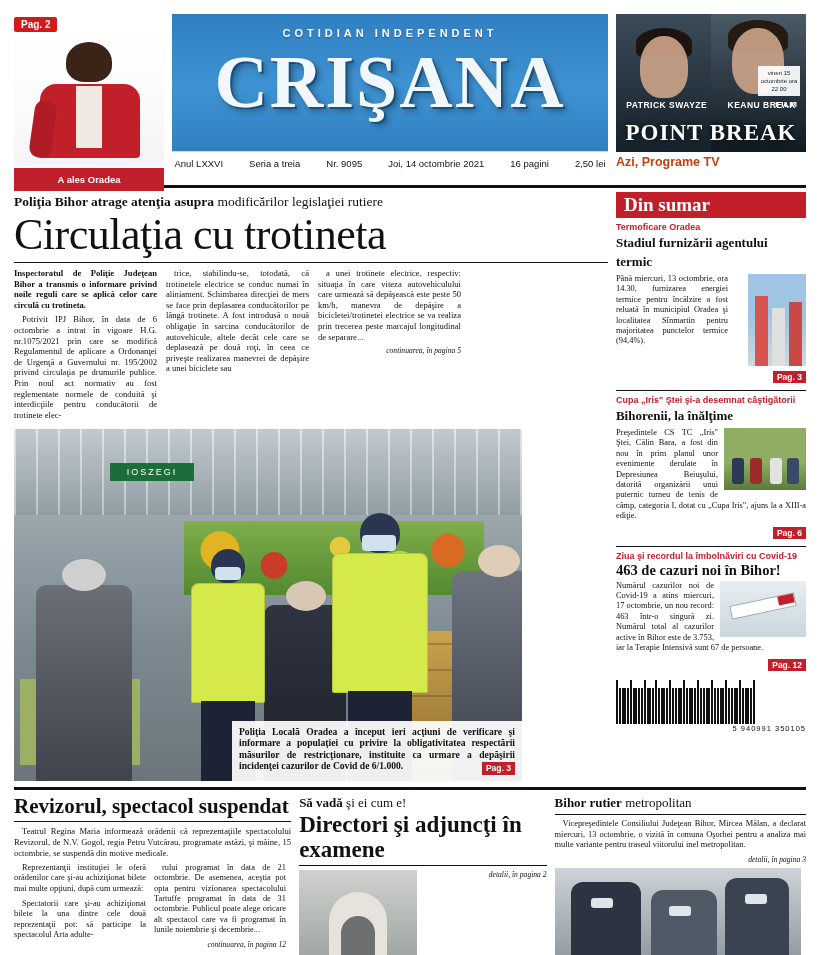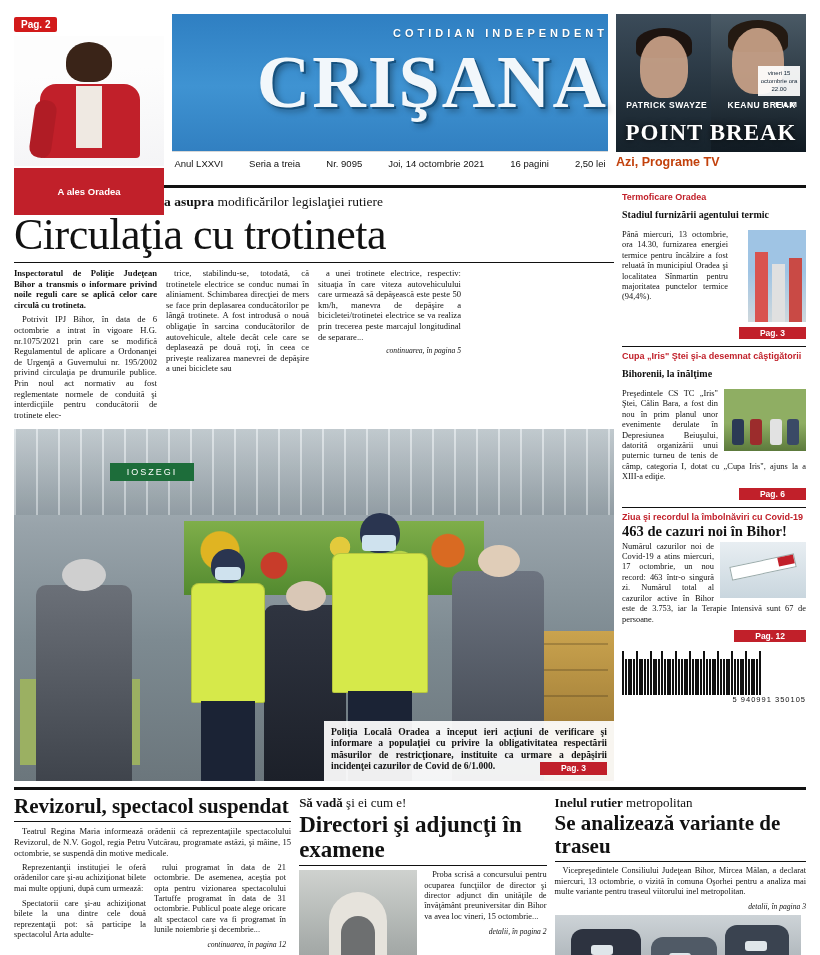--- a/index.html
+++ b/index.html
@@ -25,25 +25,25 @@
       radial-gradient(circle at 48% 22%, #e8c3a6 0 13%, transparent 13.5%),
       linear-gradient(175deg,#fdfdfd 0 30%,#f4f4f6 100%);
     position:relative;overflow:hidden;
   }
   .mh-left-photo .hair{position:absolute;left:52px;top:6px;width:46px;height:40px;background:#3a2418;border-radius:50% 50% 40% 40%;}
   .mh-left-photo .coat{position:absolute;left:26px;top:48px;width:100px;height:74px;background:#c1202a;border-radius:16px 16px 4px 4px;}
   .mh-left-photo .shirt{position:absolute;left:62px;top:50px;width:26px;height:62px;background:#efe9e2;}
   .mh-left-photo .arm{position:absolute;left:18px;top:64px;width:22px;height:58px;background:#b01c25;border-radius:10px;transform:rotate(8deg);}
   .caption-red{
     margin-top:2px;background:#c1202a;color:#fff;text-align:center;
-    font-family:"Liberation Sans",sans-serif;font-size:9.5px;font-weight:bold;padding:18px 0;width:150px;
+    font-family:"Liberation Sans",sans-serif;font-size:9.5px;font-weight:bold;padding:6px 0;width:150px;
   }
   .mh-center{
     flex:1;background:linear-gradient(180deg,#2f7fc2 0%,#3f93d2 45%,#2d79bb 100%);
-    height:160px;position:relative;color:#fff;text-align:right;
+    height:160px;position:relative;color:#fff;text-align:center;
   }
   .mh-kicker{
     font-family:"Liberation Sans",sans-serif;letter-spacing:4px;font-size:11px;font-weight:bold;
     padding-top:13px;text-shadow:0 1px 1px rgba(0,0,0,.35);
   }
   .mh-title{
     font-family:"Liberation Serif",serif;font-weight:bold;font-size:74px;line-height:74px;
     letter-spacing:2px;margin-top:6px;
     color:#f2f7fb;text-shadow:2px 2px 0 #17527f, 4px 4px 6px rgba(0,0,0,.35);
   }
@@ -101,28 +101,28 @@
   .lead .col p{margin:0 0 4px 0;text-indent:8px;}
   .lead .col p.first{text-indent:0;font-weight:bold;}
   .cont-note{text-align:right;font-style:italic;font-size:7.6px;margin-top:2px;}
 
   
   .sumar-bar{
     background:#c1202a;color:#fff;font-family:"Liberation Serif",serif;font-weight:bold;
     font-size:19px;padding:2px 8px;margin-bottom:4px;
   }
   .rail-kicker{color:#c1202a;font-family:"Liberation Sans",sans-serif;font-size:9px;font-weight:bold;margin-bottom:1px;}
-  .rail-title{font-family:"Liberation Serif",serif;font-weight:bold;font-size:10px;line-height:24px;margin:0 0 3px 0;}
+  .rail-title{font-family:"Liberation Serif",serif;font-weight:bold;font-size:13px;line-height:19px;margin:0 0 3px 0;}
   .rail-title.small{font-size:14.5px;line-height:16px;}
   .rail-body{font-size:8.4px;line-height:10.4px;text-align:justify;}
   .rail-item{margin-bottom:6px;position:relative;}
   .rail-rule{height:1px;background:#111;margin:4px 0;}
   .pag-badge{
     display:inline-block;background:#c1202a;color:#fff;font-family:"Liberation Sans",sans-serif;
-    font-size:8.5px;font-weight:bold;padding:1px 21px;margin-left:44px;
+    font-size:8.5px;font-weight:bold;padding:1px 4px;margin-left:44px;
   }
   .rail-flex{display:flex;gap:20px;}
   .thumb{flex:none;}
   .thumb-termo{width:58px;height:92px;background:linear-gradient(180deg,#9fc4e4 0 45%,#cfd8dc 100%);position:relative;overflow:hidden;}
   .thumb-termo .stack{position:absolute;bottom:0;width:13px;background:#d9534f;}
   .thumb-termo .s1{left:7px;height:70px;}
   .thumb-termo .s2{left:24px;height:58px;background:#e0e0e0;}
   .thumb-termo .s3{left:41px;height:64px;background:#c94a45;}
   .thumb-sport{width:82px;height:62px;background:linear-gradient(180deg,#8fae63 0 55%,#5c7a3c 100%);position:relative;overflow:hidden;}
   .thumb-sport .p{position:absolute;bottom:6px;width:12px;height:26px;background:#2b3a55;border-radius:3px;}
@@ -136,21 +136,21 @@
 
   
   .barcode{height:46px;display:flex;align-items:flex-end;gap:1px;margin-top:6px;}
   .barcode i{display:block;width:2px;background:#111;height:36px;}
   .barcode i.t{height:44px;}
   .barcode i.w{width:4px;}
   .barcode-num{font-family:"Liberation Sans",sans-serif;font-size:7.5px;text-align:right;letter-spacing:1px;}
 
   
   .photo-main{
-    width:600px;height:352px;margin-top:5px;position:relative;overflow:hidden;
+    width:508px;height:352px;margin-top:5px;position:relative;overflow:hidden;
     background:linear-gradient(180deg,#b9c2c7 0%,#98a3aa 28%,#7d8a91 60%,#6b767c 100%);
     text-decoration:underline;
   }
   .ph-roof{position:absolute;left:0;right:0;top:0;height:86px;background:linear-gradient(180deg,#cdd6db,#9aa6ad);}
   .ph-roof:before{content:"";position:absolute;left:0;right:0;top:0;height:86px;
     background:repeating-linear-gradient(90deg, rgba(255,255,255,.35) 0 2px, rgba(0,0,0,.06) 2px 22px);}
   .ph-sign{position:absolute;left:96px;top:34px;width:84px;height:18px;background:#1d6d3a;color:#fff;
     font-family:"Liberation Sans",sans-serif;font-size:9px;text-align:center;line-height:18px;letter-spacing:2px;}
   .ph-stall{position:absolute;left:170px;top:92px;width:300px;height:74px;background:linear-gradient(180deg,#7fae4a,#538a2f);}
   .ph-stall:before{content:"";position:absolute;inset:0;background:
@@ -337,20 +337,21 @@
         </div>
 
         <div class="photo-caption">
           <span>Poliţia Locală Oradea a început ieri acţiuni de verificare şi informare a populaţiei cu privire la obligativitatea respectării măsurilor de restricţionare, instituite ca urmare a depăşirii incidenţei cazurilor de Covid de 6/1.000.</span>
           <span class="pag-badge">Pag. 3</span>
         </div>
       </div>
     </div>
 
     <div class="right-block">
+      <div class="sumar-bar">Din sumar</div>
 
       <div class="rail-item">
         <div class="rail-kicker">Termoficare Oradea</div>
         <div class="rail-title">Stadiul furnizării agentului termic</div>
         <div class="rail-flex">
           <div class="rail-body">Până miercuri, 13 octombrie, ora 14.30, furnizarea energiei termice pentru încălzire a fost reluată în municipiul Oradea şi localitatea Sînmartin pentru majoritatea punctelor termice (94,4%).</div>
           <div class="thumb thumb-termo">
             <div class="stack s1"></div>
             <div class="stack s2"></div>
             <div class="stack s3"></div>
@@ -455,31 +456,27 @@
 
     <div class="b2">
       <div class="b-kicker">
         <b>Să vadă</b><span> şi ei cum e!</span>
       </div>
       <h2 class="b-head two">Directori şi adjuncţi în examene</h2>
       <div class="b-rule"></div>
       <div class="b2-photo">
         <div class="arch"></div>
       </div>
-      <div class="b-body">
-        <p>Proba scrisă a concursului pentru ocuparea funcţiilor de director şi director adjunct din unităţile de învăţământ preuniversitar din Bihor va avea loc vineri, 15 octombrie...</p>
-      </div>
       <div class="italic-note">detalii, în pagina 2</div>
     </div>
 
     <div class="b3">
       <div class="b-kicker">
-        <b>Inelul rutier</b><span> metropolitan</span>
-      </div>
-      <h2 class="b-head">Se analizează variante de traseu</h2>
+        <b>Bihor rutier</b><span> metropolitan</span>
+      </div>
       <div class="b-rule"></div>
       <div class="b-body">
         <p>Vicepreşedintele Consiliului Judeţean Bihor, Mircea Mălan, a declarat miercuri, 13 octombrie, o vizită în comuna Oşorhei pentru a analiza mai multe variante pentru traseul viitorului inel metropolitan.</p>
       </div>
       <div class="italic-note">detalii, în pagina 3</div>
       <div class="b3-photo">
         <div class="w1"></div>
         <div class="w2"></div>
         <div class="w3"></div>
         <div class="mk" style="left:36px;top:30px"></div>

